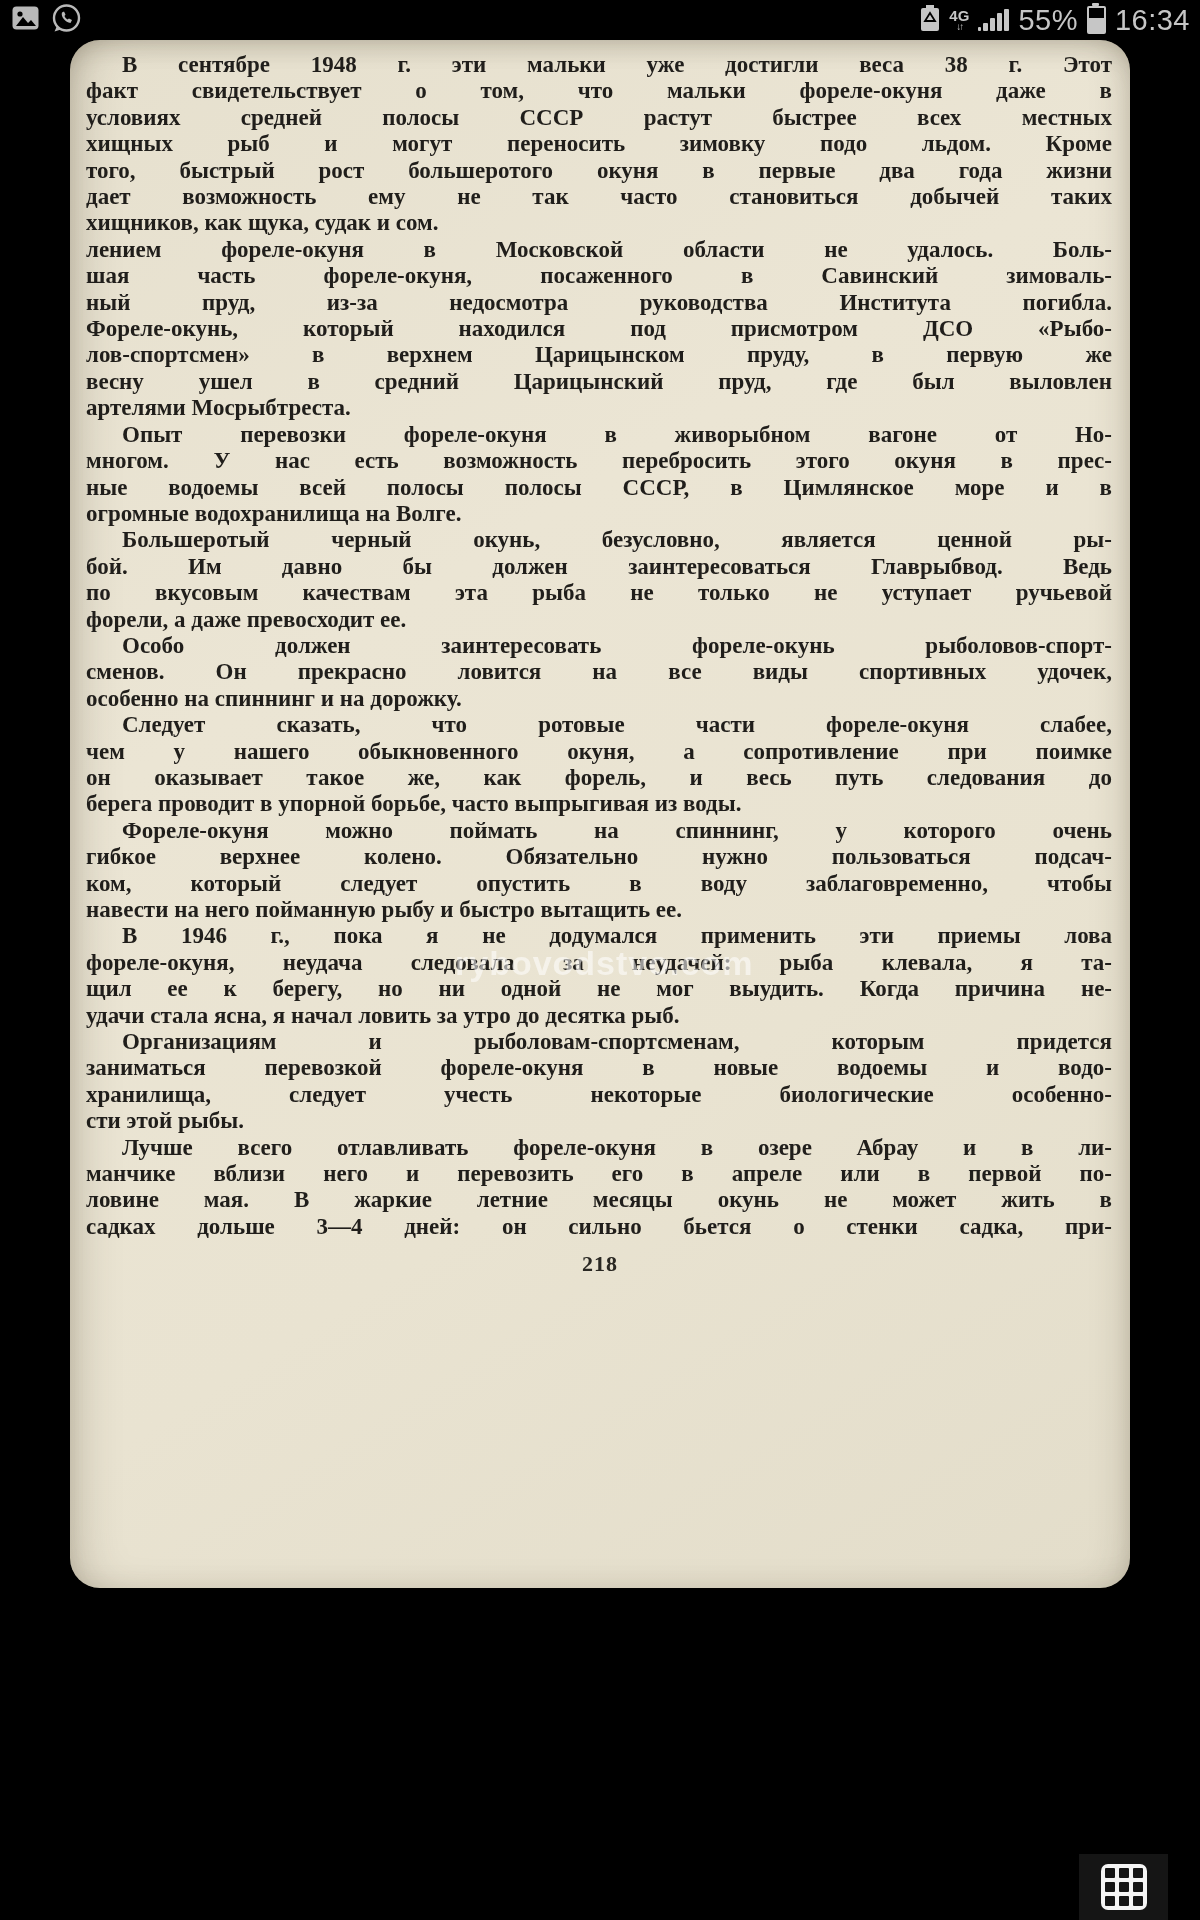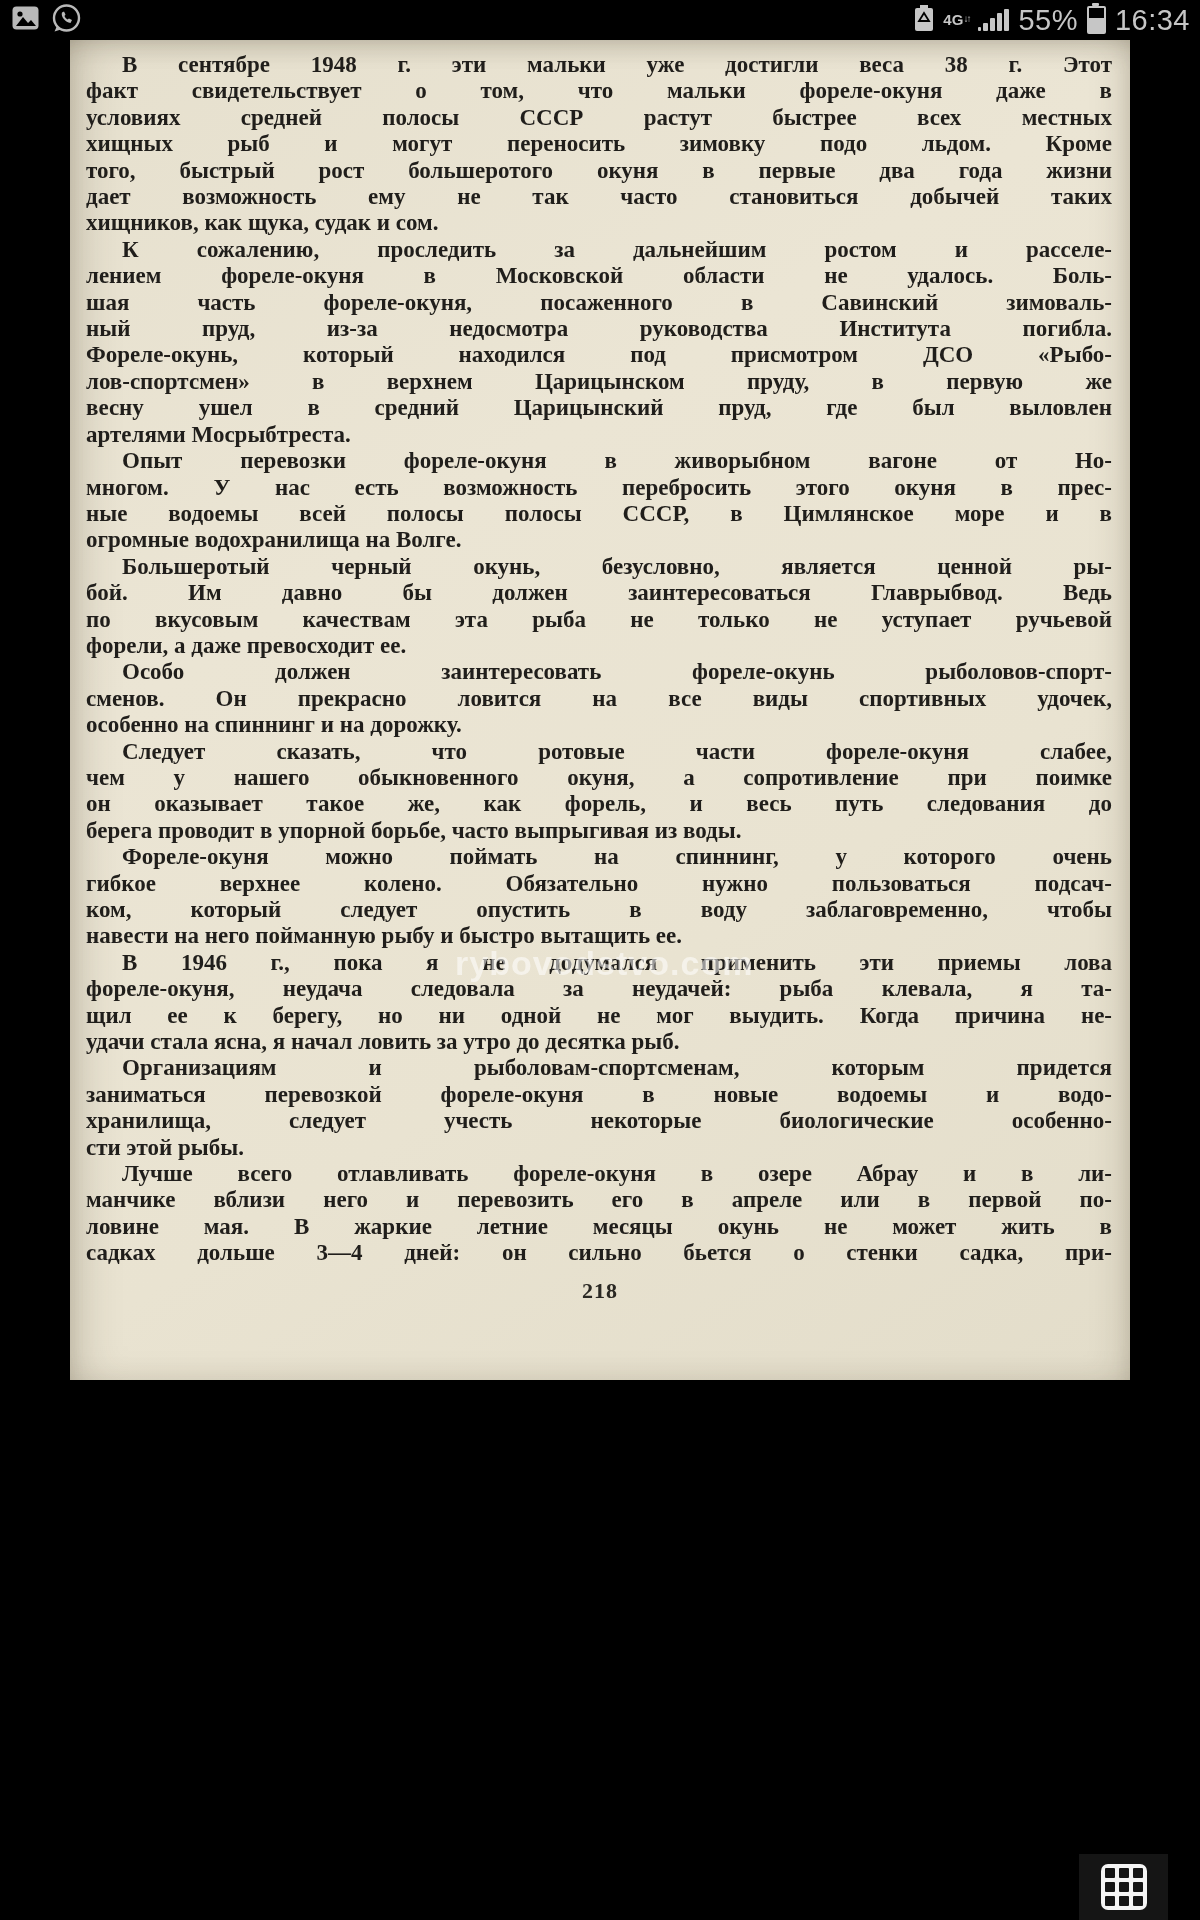--- a/index.html
+++ b/index.html
@@ -3,35 +3,36 @@
 <meta charset="utf-8">
 <style>
   html,body{margin:0;padding:0;background:#000;}
   body{width:1200px;height:1920px;position:relative;overflow:hidden;font-family:"Liberation Sans",sans-serif;}
 
   
   .statusbar{position:absolute;left:0;top:0;width:1200px;height:40px;background:#000;display:flex;align-items:center;justify-content:space-between;}
   .sb-left{display:flex;align-items:center;gap:12px;padding-left:12px;}
   .sb-right{display:flex;align-items:center;gap:9px;padding-right:10px;color:#c6c6c6;}
   .sb-text{font-size:29px;color:#c6c6c6;letter-spacing:0.5px;}
-  .net-wrap{display:flex;flex-direction:row;align-items:center;line-height:1;margin-top:-1px;}
+  .net-wrap{display:flex;flex-direction:column;align-items:center;line-height:1;margin-top:-1px;}
   .net-4g{font-size:15px;font-weight:bold;color:#c6c6c6;}
   .net-arrows{font-size:10px;color:#c6c6c6;letter-spacing:-2px;margin-top:-1px;}
   .sigbars{display:flex;align-items:flex-end;gap:2px;height:22px;}
   .sigbars i{display:block;width:5px;background:#c6c6c6;border-radius:1px;}
   .sig-dot{width:3px !important;height:4px;}
   .b1{height:8px}.b2{height:13px}.b3{height:18px}.b4{height:22px}
   .battery{width:15px;height:24px;border:2px solid #c6c6c6;border-radius:2px;position:relative;display:flex;align-items:flex-end;}
   .battery:before{content:"";position:absolute;top:-5px;left:3px;width:7px;height:3px;background:#c6c6c6;border-radius:1px;}
   .battery .fill{width:100%;height:58%;background:#c6c6c6;}
 
   
-  .page{position:absolute;left:70px;top:40px;width:1060px;height:1340px;
+  .page{position:absolute;left:70px;top:40px;width:1060px;height:1548px;
         background:linear-gradient(148deg,#e6e0ce 0%,#ebe5d4 35%,#e9e3d1 65%,#e3ddca 100%);
         box-shadow:inset 24px 0 50px -26px rgba(60,50,30,.35), inset -18px 0 40px -20px rgba(60,50,30,.28), inset 0 16px 30px -18px rgba(60,50,30,.25);
+        border-radius:30px;
         }
   .text-block{padding:12px 18px 0 16px;font-family:"Liberation Serif",serif;font-weight:700;
         font-size:23px;line-height:26.4px;color:#201e1b;}
   .line{text-align:justify;text-align-last:justify;white-space:normal;}
   .line.para-last{text-align-last:left;}
   .line.para-first{text-indent:36px;}
   .pagenum{margin-top:11px;text-align:center;font-family:"Liberation Serif",serif;font-weight:700;font-size:22px;color:#2a2823;letter-spacing:1px;}
 
   .watermark{position:absolute;left:455px;top:944px;font-family:"Liberation Sans",sans-serif;
         font-size:34px;font-weight:bold;color:rgba(255,255,255,0.55);letter-spacing:1px;pointer-events:none;}
@@ -95,21 +96,20 @@
       <div>
         <div class="line para-first">В сентябре 1948 г. эти мальки уже достигли веса 38 г. Этот</div>
         <div class="line">факт свидетельствует о том, что мальки фореле-окуня даже в</div>
         <div class="line">условиях средней полосы СССР растут быстрее всех местных</div>
         <div class="line">хищных рыб и могут переносить зимовку подо льдом. Кроме</div>
         <div class="line">того, быстрый рост большеротого окуня в первые два года жизни</div>
         <div class="line">дает возможность ему не так часто становиться добычей таких</div>
         <div class="line para-last">хищников, как щука, судак и сом.</div>
       </div>
       <div>
-        <div class="line para-first">К сожалению, проследить за дальнейшим ростом и расселе-</div>
         <div class="line">лением фореле-окуня в Московской области не удалось. Боль-</div>
         <div class="line">шая часть фореле-окуня, посаженного в Савинский зимоваль-</div>
         <div class="line">ный пруд, из-за недосмотра руководства Института погибла.</div>
         <div class="line">Фореле-окунь, который находился под присмотром ДСО «Рыбо-</div>
         <div class="line">лов-спортсмен» в верхнем Царицынском пруду, в первую же</div>
         <div class="line">весну ушел в средний Царицынский пруд, где был выловлен</div>
         <div class="line para-last">артелями Мосрыбтреста.</div>
       </div>
       <div>
         <div class="line para-first">Опыт перевозки фореле-окуня в живорыбном вагоне от Но-</div>

